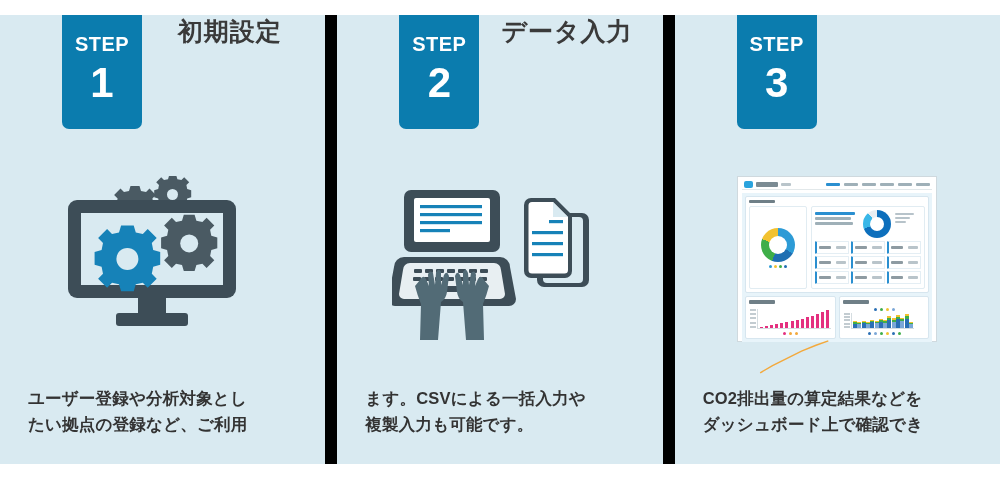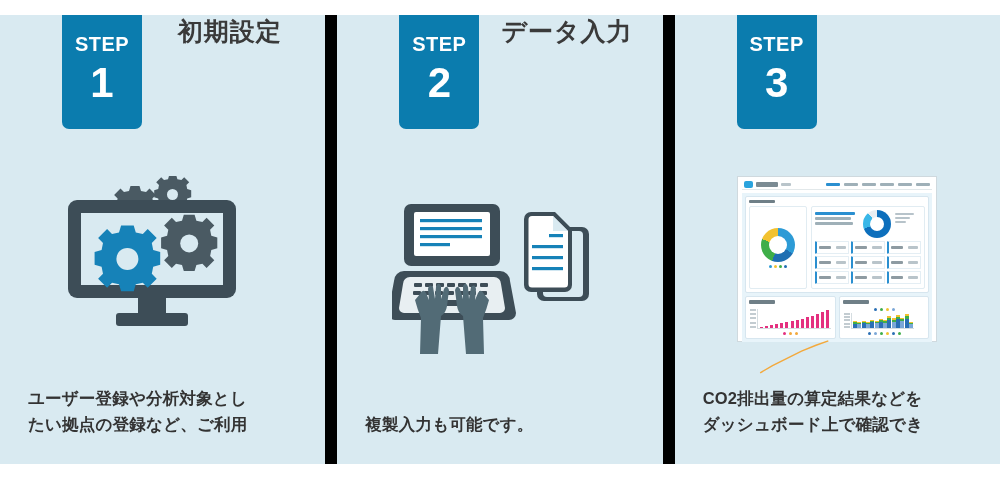--- a/index.html
+++ b/index.html
@@ -340,20 +340,21 @@
           </g>
 
           <g fill="#526b76">
             <path d="M28 104 q3 -6 6 -1 l3 7 -1 -11 q1 -6 5 -2 l2 12 1 -12 q2 -6 5 -1 l0 13 3 -10 q3 -5 5 1 l-2 16 q-1 7 -6 10 l-3 38 h-18 l1 -36 q-4 -10 -6 -18z"></path>
             <path d="M92 104 q-3 -6 -6 -1 l-3 7 1 -11 q-1 -6 -5 -2 l-2 12 -1 -12 q-2 -6 -5 -1 l0 13 -3 -10 q-3 -5 -5 1 l2 16 q1 7 6 10 l3 38 h18 l-1 -36 q4 -10 6 -18z"></path>
           </g>
         </svg>
       </div>
 
       <div class="panel-desc">
+        <span class="desc-line">ます。CSVによる一括入力や</span>
         <span class="desc-line">複製入力も可能です。</span>
       </div>
     </div>
 
     <div class="divider"></div>
 
     <div class="panel">
       <div class="panel-head">
         <div class="step-badge">
           <span class="step-word">STEP</span>

